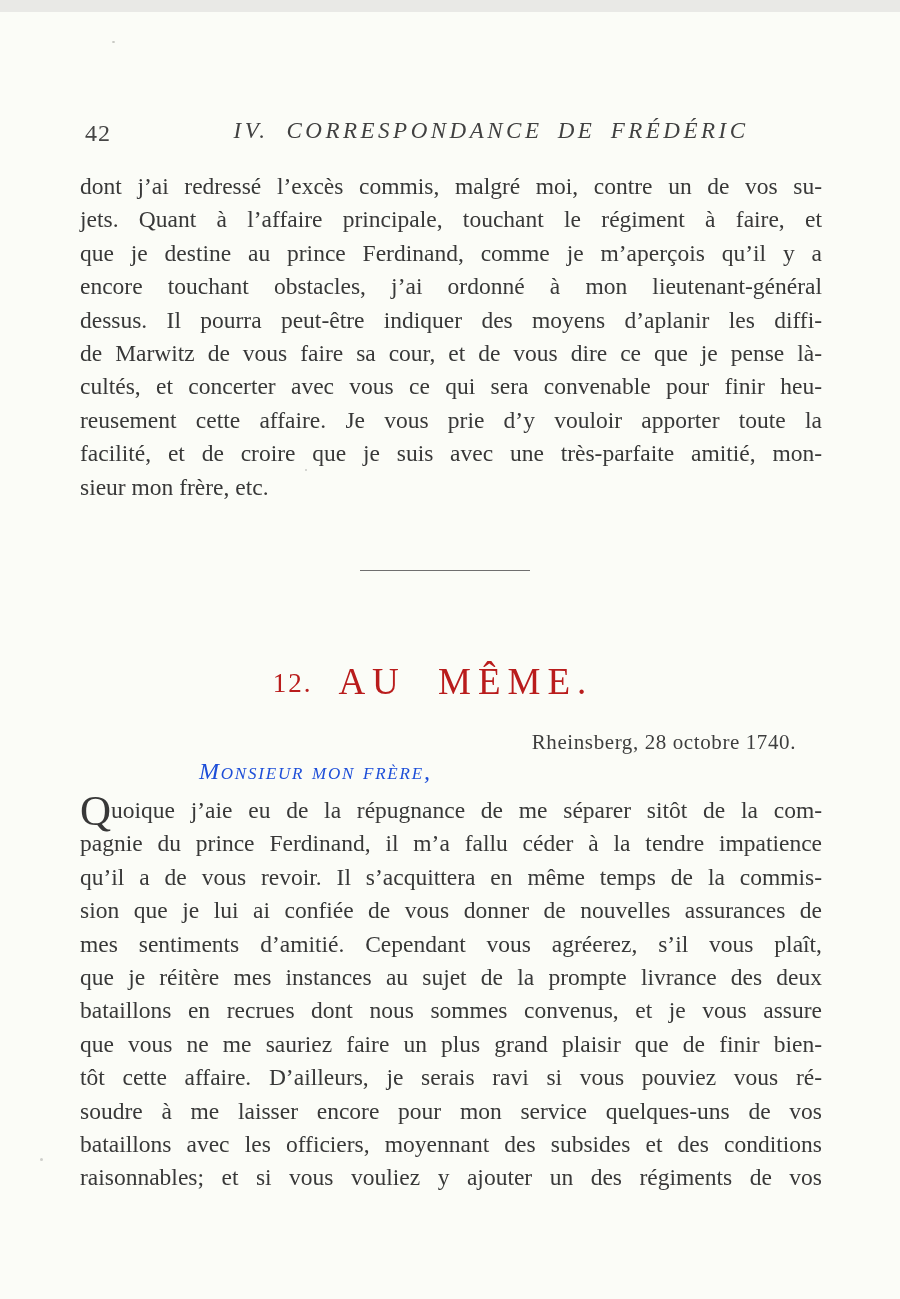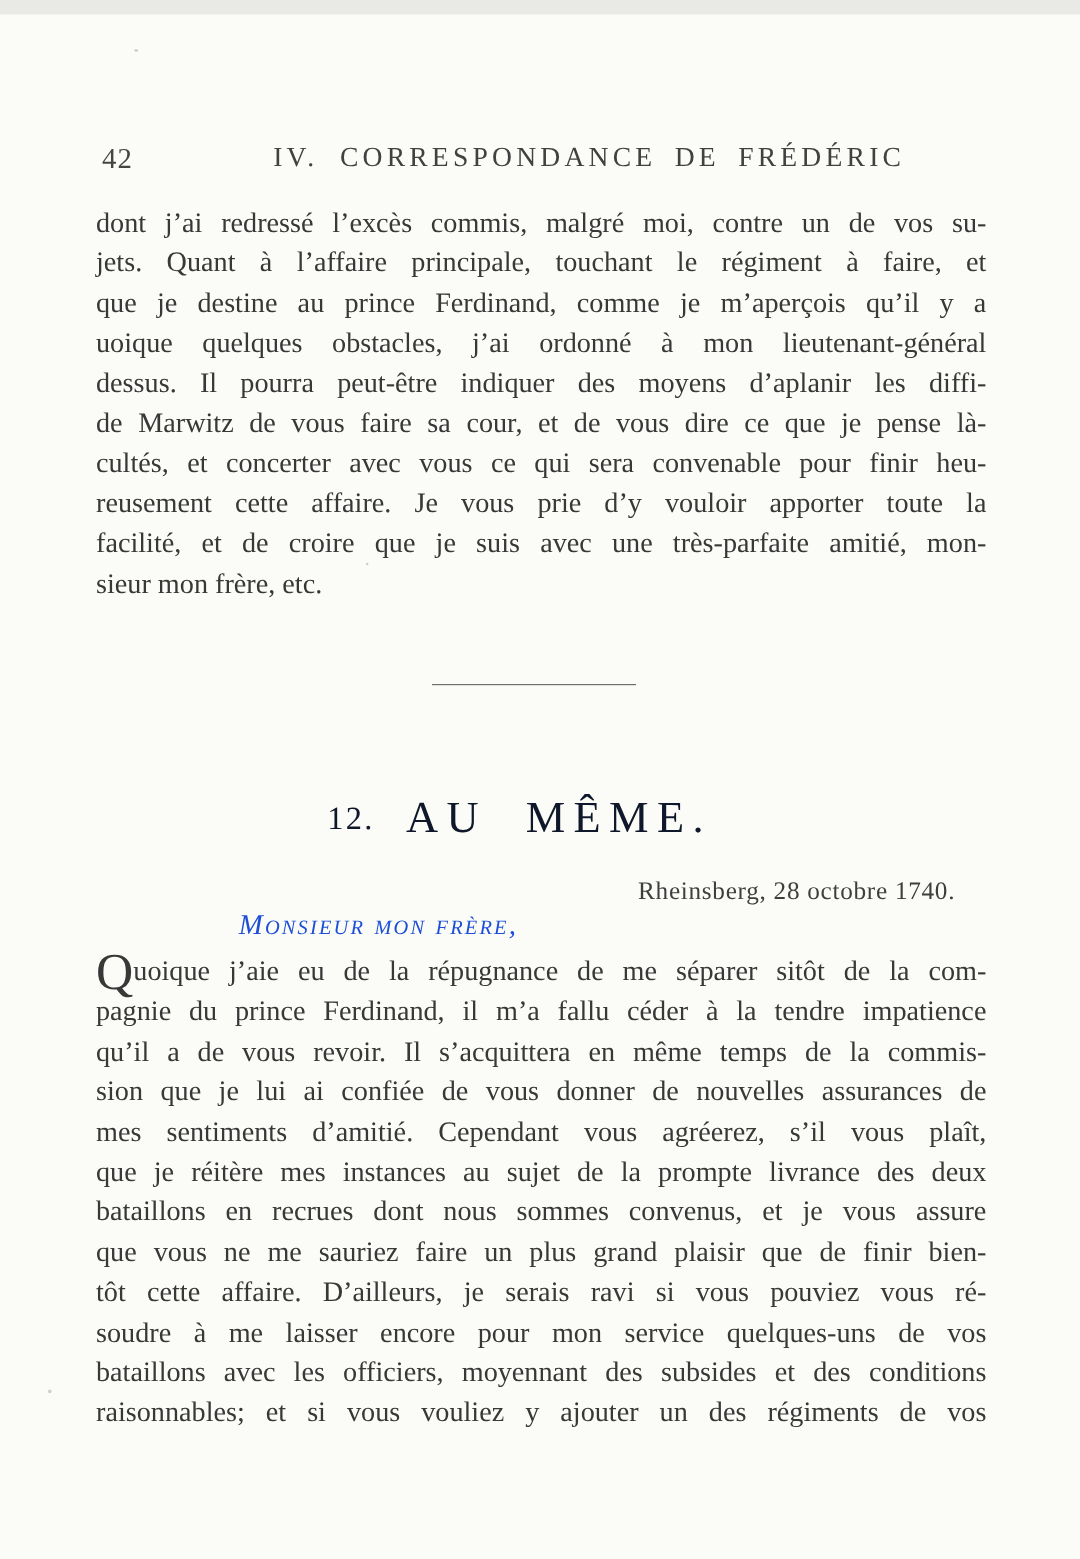--- a/index.html
+++ b/index.html
@@ -17,21 +17,21 @@
   
   .header { position:absolute; top:104px; left:78px; right:78px; height:36px; }
   .page-number {
     position:absolute; left:7px; top:4px;
     font-size:24px; color:#454545; letter-spacing:1px;
   }
   .running-title {
     position:absolute; left:0; right:0; top:2px;
     text-align:center; padding-left:82px;
     font-size:23px; letter-spacing:3.5px; word-spacing:6px;
-    color:#414141; white-space:nowrap;
+    color:#414141; white-space:nowrap;font-style:italic;
   }
   .running-title .numeral { margin-right:18px; }
 
   
   .textblock {
     position:absolute; left:80px; width:742px;
     font-size:23.5px; line-height:33.4px;
     color:#383838;
   }
   .textblock .line {
@@ -45,21 +45,21 @@
   
   .divider {
     position:absolute; top:558px; left:360px; width:170px; height:0;
     border-top:1.6px solid #6f6f6f;
   }
 
   
   .section-heading {
     position:absolute; top:648px; left:78px; right:78px;
     text-align:center; padding-right:34px;
-    white-space:nowrap; color:#0f172a;
+    white-space:nowrap; color:#b91c1c;
   }
   .section-heading .num {
     font-size:27px; letter-spacing:2px; margin-right:26px;
     vertical-align:2px;
   }
   .section-heading .title {
     font-size:37px; letter-spacing:7px; word-spacing:16px;
   }
 
   
@@ -98,21 +98,21 @@
     <div class="page-number">42</div>
     <div class="running-title">
       <span class="numeral">IV.</span><span>CORRESPONDANCE DE FRÉDÉRIC</span>
     </div>
   </div>
 
   <div class="textblock para-prev">
       <div class="line">dont j’ai redressé l’excès commis, malgré moi, contre un de vos su-</div>
       <div class="line">jets.  Quant à l’affaire principale, touchant le régiment à faire, et</div>
       <div class="line">que je destine au prince Ferdinand, comme je m’aperçois qu’il y a</div>
-      <div class="line">uoique quelques obstacles, j’ai ordonné à mon lieutenant-général</div>
+      <div class="line">encore touchant obstacles, j’ai ordonné à mon lieutenant-général</div>
       <div class="line">dessus.  Il pourra peut-être indiquer des moyens d’aplanir les diffi-</div>
       <div class="line">de Marwitz de vous faire sa cour, et de vous dire ce que je pense là-</div>
       <div class="line">cultés, et concerter avec vous ce qui sera convenable pour finir heu-</div>
       <div class="line">reusement cette affaire.  Je vous prie d’y vouloir apporter toute la</div>
       <div class="line">facilité, et de croire que je suis avec une très-parfaite amitié, mon-</div>
       <div class="line">sieur mon frère, etc.</div>
     </div>
 
   <div class="divider"></div>
 

